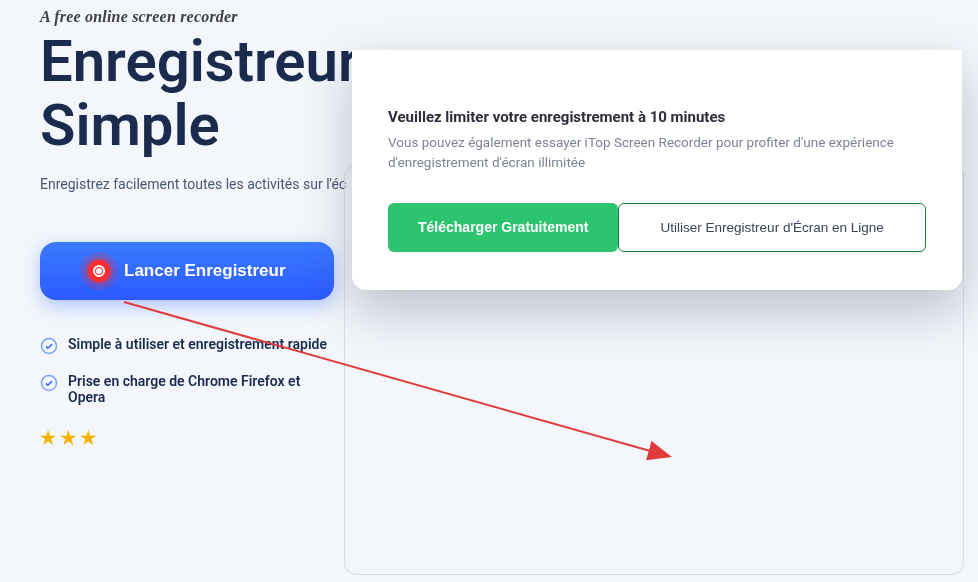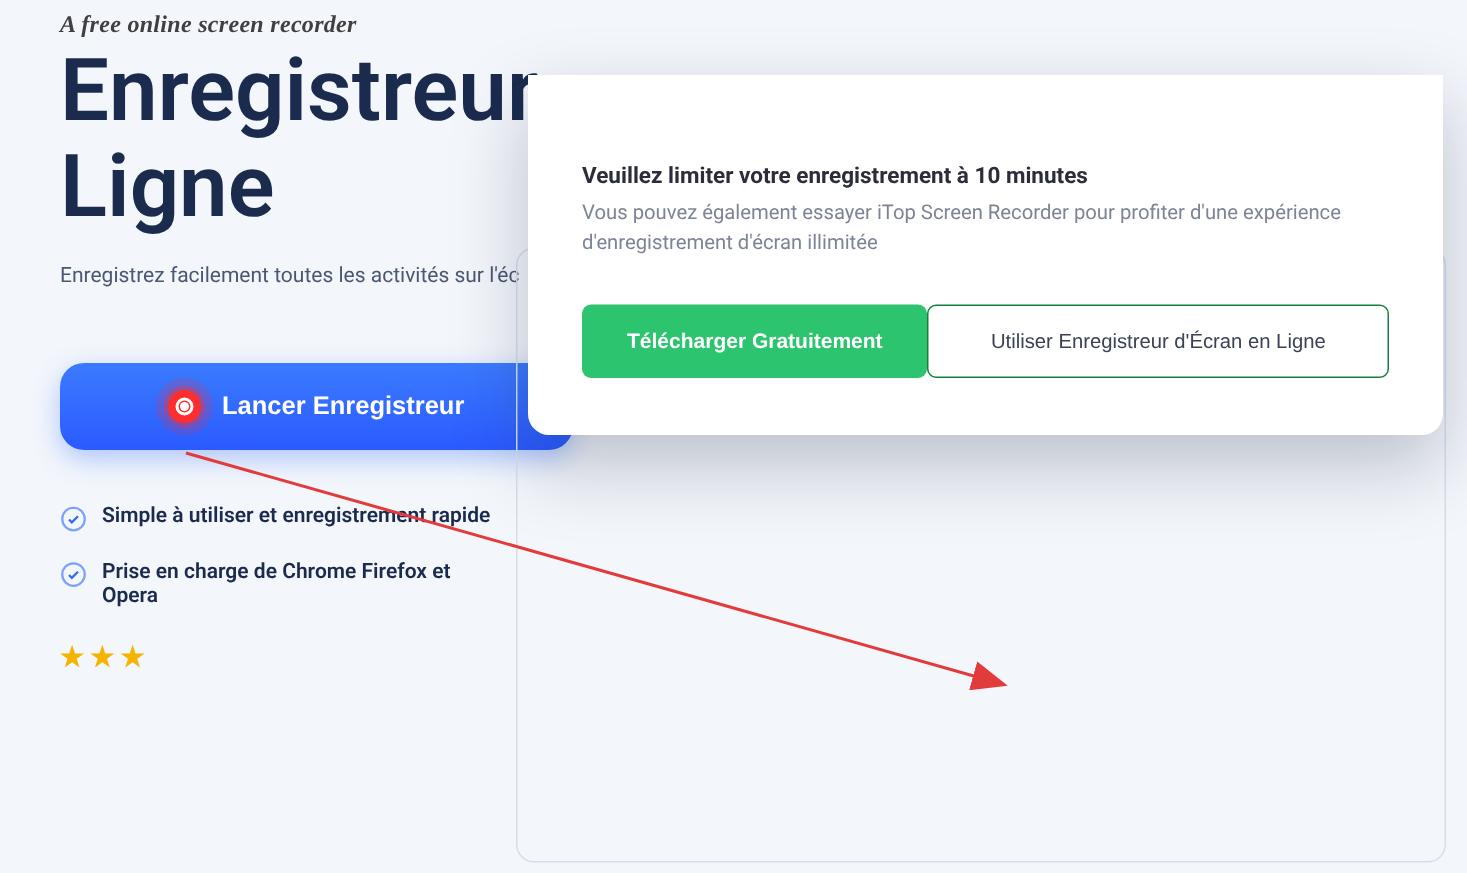--- a/index.html
+++ b/index.html
@@ -35,21 +35,21 @@
       font-size: 14px;
       color: #4a5872;
       margin-bottom: 50px;
     }
     .launch-btn {
       background: #2f6bff;
       background: linear-gradient(180deg,#3b7bff,#2b5aff);
       color: #fff;
       border: none;
       border-radius: 16px;
-      padding: 18px 72px;
+      padding: 18px 48px;
       font-size: 17px;
       font-weight: 600;
       display: inline-flex;
       align-items: center;
       gap: 14px;
       cursor: pointer;
       box-shadow: 0 6px 18px rgba(47,107,255,0.35);
     }
     .rec-dot {
       width: 22px;
@@ -221,21 +221,21 @@
       pointer-events:none;
     }
   </style>
 </head>
 <body>
 
 <div class="page">
   <div class="tagline">A free online screen recorder</div>
   <h1 class="title">
     <span>Enregistreur</span><br>
-    <span>Ligne</span>
+    <span>Simple</span>
   </h1>
   <div class="subtitle">Enregistrez facilement toutes les activités sur l'éc</div>
 
   <button class="launch-btn">
     <span class="rec-dot"></span>
     <span>Lancer Enregistreur</span>
   </button>
 
   <div class="features">
     <div class="feature">

